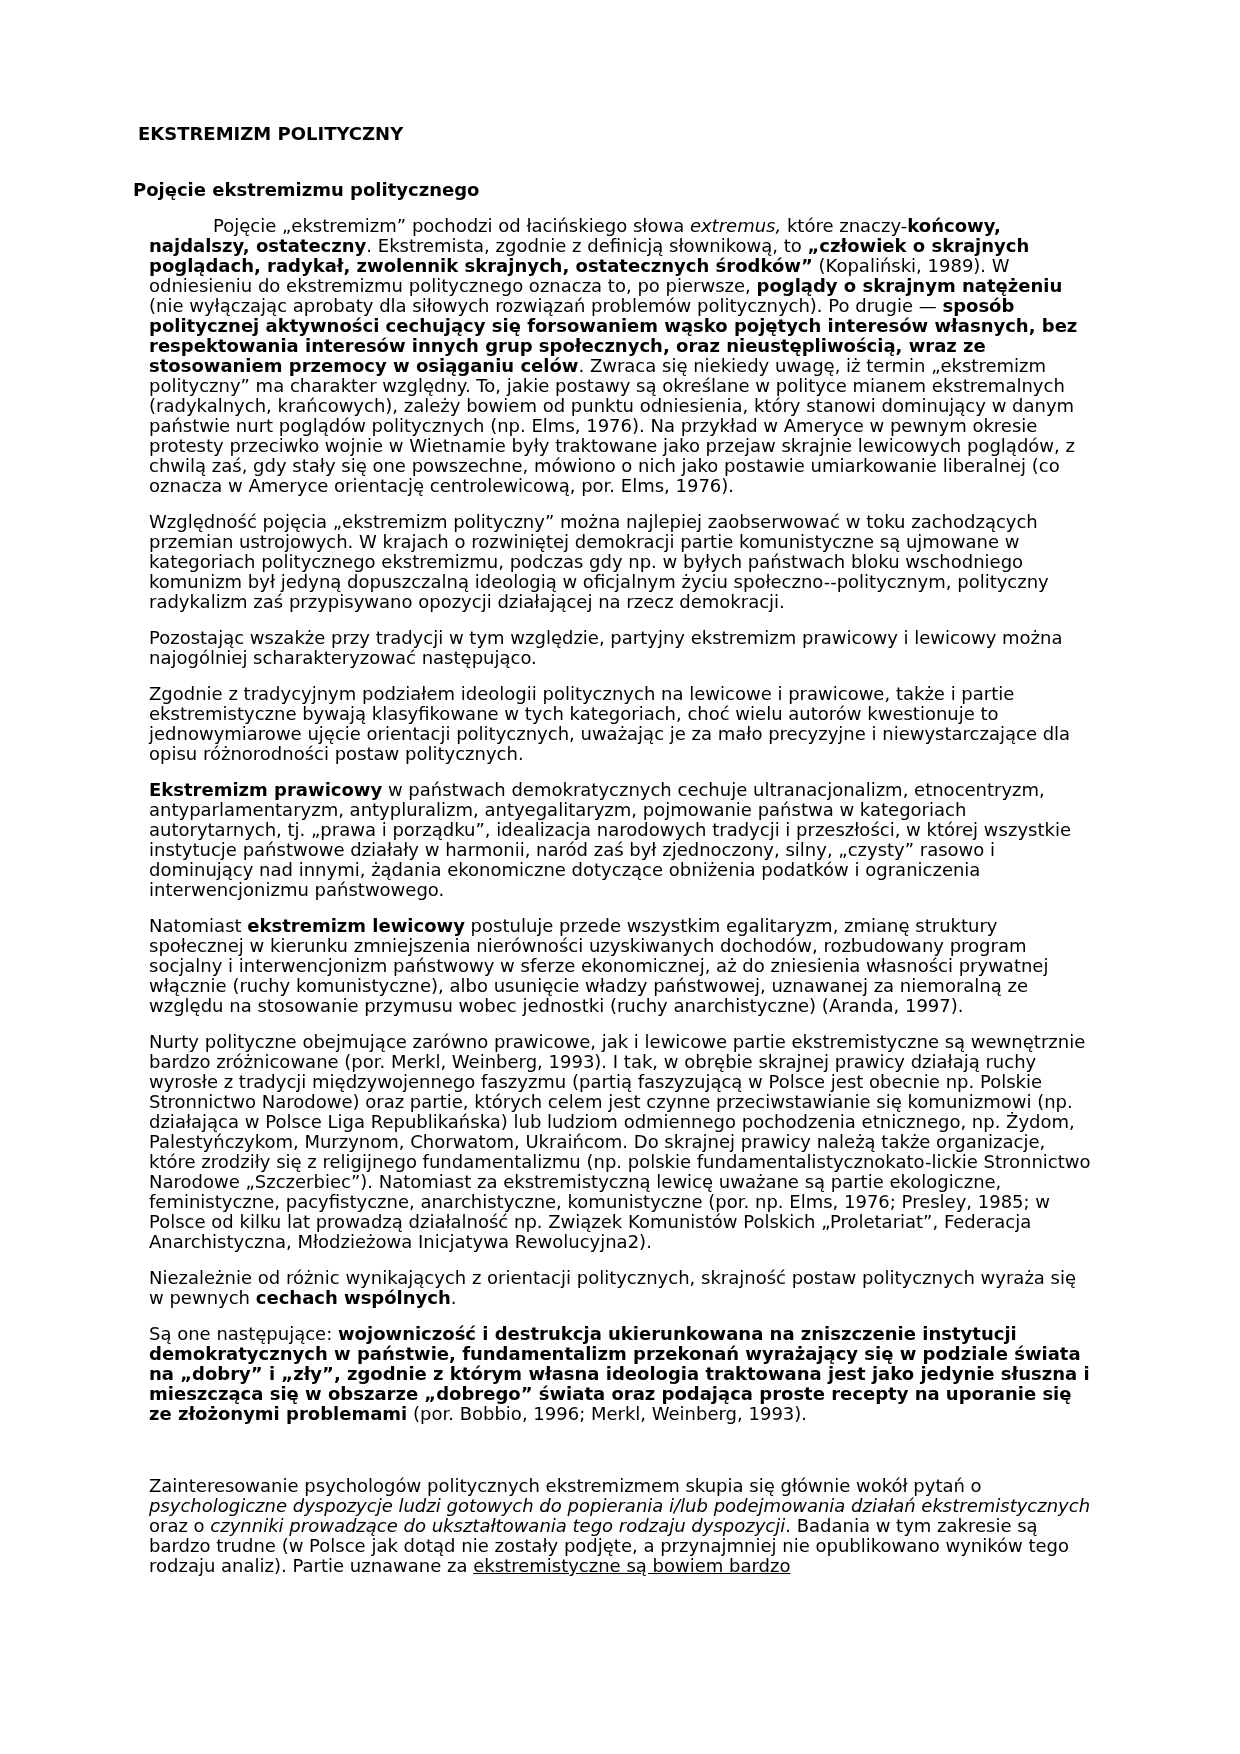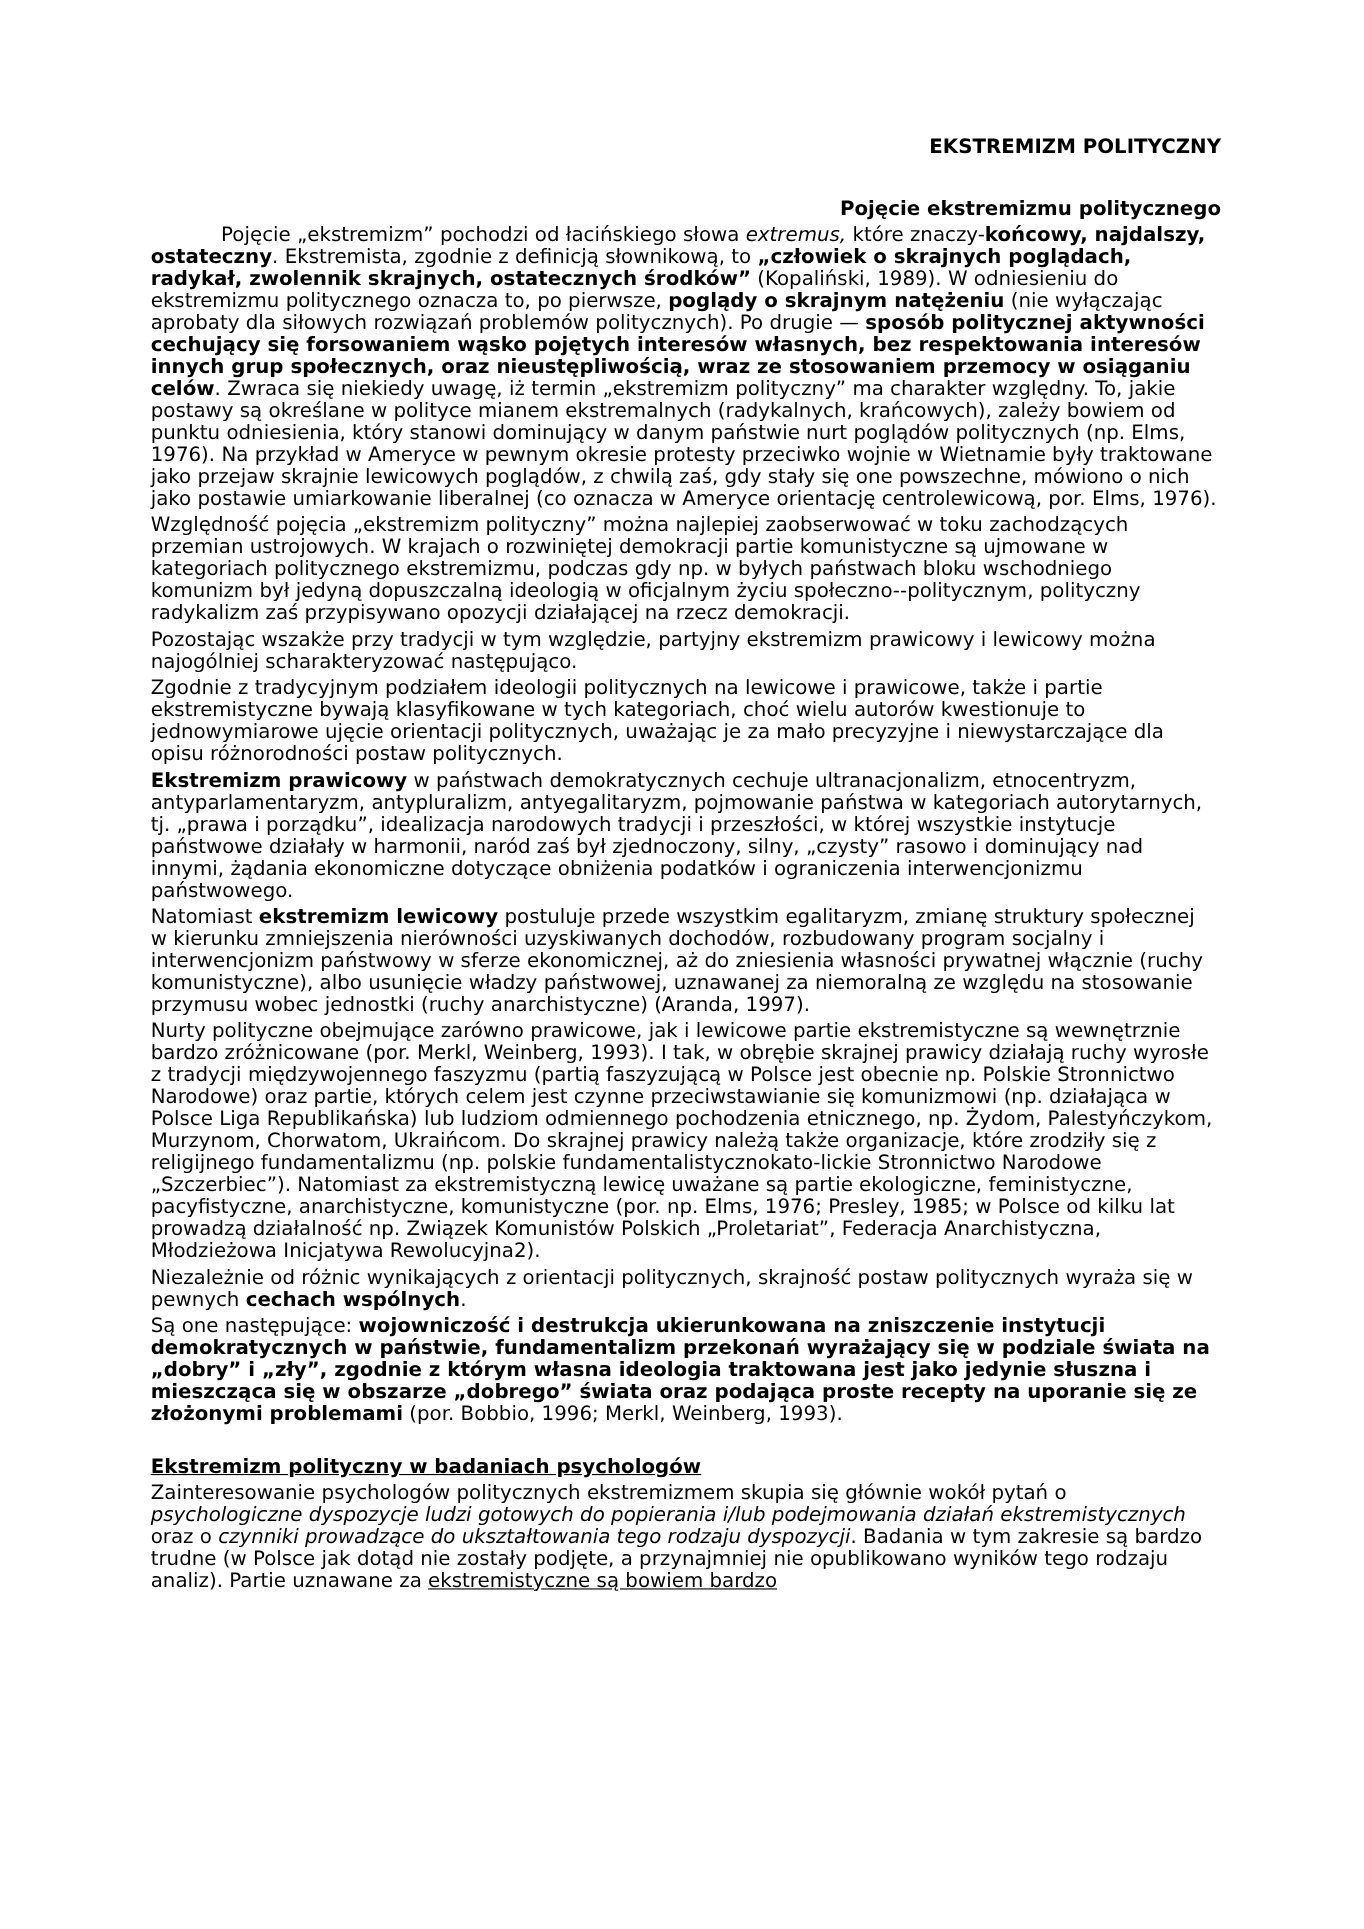--- a/index.html
+++ b/index.html
@@ -1,30 +1,30 @@
 <!DOCTYPE html>
 <html><head>
 <meta charset="utf-8">
 <style>
-  * { margin: 0; padding: 0; box-sizing: border-box; text-align: right; }
+  * { margin: 0; padding: 0; box-sizing: border-box; }
   html, body { background: #ffffff; }
   body {
     width: 1240px;
     height: 1754px;
     font-family: "DejaVu Sans", sans-serif;
     font-size: 18px;
     line-height: 20px;
     color: #000000;
     overflow: hidden;
   }
   .page { padding: 124px 130px 40px 133px; }
   .doc-header { }
   .title { font-weight: bold; padding-left: 5px; }
   .subtitle { font-weight: bold; margin-top: 36px; }
-  .para { margin: 4px; text-align: left; }
+  .para { margin: 16px; text-align: left; }
   .para.indent { text-indent: 64px; }
   .para.spacer { height: 20px; }
   .b { font-weight: bold; }
   .i { font-style: italic; }
   .u { text-decoration: underline; }
 </style>
 </head>
 <body>
 
 <div class="page">
@@ -36,16 +36,15 @@
       <p class="para indent"><span>Pojęcie „ekstremizm” pochodzi od łacińskiego słowa </span><span class="i">extremus,</span><span> które znaczy-</span><span class="b">końcowy, najdalszy, ostateczny</span><span>. Ekstremista, zgodnie z definicją słownikową, to </span><span class="b">„człowiek o skrajnych poglądach, radykał, zwolennik skrajnych, ostatecznych środków”</span><span> (Kopaliński, 1989). W odniesieniu do ekstremizmu politycznego oznacza to, po pierwsze, </span><span class="b">poglądy o skrajnym natężeniu</span><span> (nie wyłączając aprobaty dla siłowych rozwiązań problemów politycznych). Po drugie — </span><span class="b">sposób politycznej aktywności cechujący się forsowaniem wąsko pojętych interesów własnych, bez respektowania interesów innych grup społecznych, oraz nieustępliwością, wraz ze stosowaniem przemocy w osiąganiu celów</span><span>. Zwraca się niekiedy uwagę, iż termin „ekstremizm polityczny” ma charakter względny. To, jakie postawy są określane w polityce mianem ekstremalnych (radykalnych, krańcowych), zależy bowiem od punktu odniesienia, który stanowi dominujący w danym państwie nurt poglądów politycznych (np. Elms, 1976). Na przykład w Ameryce w pewnym okresie protesty przeciwko wojnie w Wietnamie były traktowane jako przejaw skrajnie lewicowych poglądów, z chwilą zaś, gdy stały się one powszechne, mówiono o nich jako postawie umiarkowanie liberalnej (co oznacza w Ameryce orientację centrolewicową, por. Elms, 1976).</span></p>
       <p class="para"><span>Względność pojęcia „ekstremizm polityczny” można najlepiej zaobserwować w toku zachodzących przemian ustrojowych. W krajach o rozwiniętej demokracji partie komunistyczne są ujmowane w kategoriach politycznego ekstremizmu, podczas gdy np. w byłych państwach bloku wschodniego komunizm był jedyną dopuszczalną ideologią w oficjalnym życiu społeczno--politycznym, polityczny radykalizm zaś przypisywano opozycji działającej na rzecz demokracji.</span></p>
       <p class="para"><span>Pozostając wszakże przy tradycji w tym względzie, partyjny ekstremizm prawicowy i lewicowy można najogólniej scharakteryzować następująco.</span></p>
       <p class="para"><span>Zgodnie z tradycyjnym podziałem ideologii politycznych na lewicowe i prawicowe, także i partie ekstremistyczne bywają klasyfikowane w tych kategoriach, choć wielu autorów kwestionuje to jednowymiarowe ujęcie orientacji politycznych, uważając je za mało precyzyjne i niewystarczające dla opisu różnorodności postaw politycznych.</span></p>
       <p class="para"><span class="b">Ekstremizm prawicowy</span><span> w państwach demokratycznych cechuje ultranacjonalizm, etnocentryzm, antyparlamentaryzm, antypluralizm, antyegalitaryzm, pojmowanie państwa w kategoriach autorytarnych, tj. „prawa i porządku”, idealizacja narodowych tradycji i przeszłości, w której wszystkie instytucje państwowe działały w harmonii, naród zaś był zjednoczony, silny, „czysty” rasowo i dominujący nad innymi, żądania ekonomiczne dotyczące obniżenia podatków i ograniczenia interwencjonizmu państwowego.</span></p>
       <p class="para"><span>Natomiast </span><span class="b">ekstremizm lewicowy</span><span> postuluje przede wszystkim egalitaryzm, zmianę struktury społecznej w kierunku zmniejszenia nierówności uzyskiwanych dochodów, rozbudowany program socjalny i interwencjonizm państwowy w sferze ekonomicznej, aż do zniesienia własności prywatnej włącznie (ruchy komunistyczne), albo usunięcie władzy państwowej, uznawanej za niemoralną ze względu na stosowanie przymusu wobec jednostki (ruchy anarchistyczne) (Aranda, 1997).</span></p>
       <p class="para"><span>Nurty polityczne obejmujące zarówno prawicowe, jak i lewicowe partie ekstremistyczne są wewnętrznie bardzo zróżnicowane (por. Merkl, Weinberg, 1993). I tak, w obrębie skrajnej prawicy działają ruchy wyrosłe z tradycji międzywojennego faszyzmu (partią faszyzującą w Polsce jest obecnie np. Polskie Stronnictwo Narodowe) oraz partie, których celem jest czynne przeciwstawianie się komunizmowi (np. działająca w Polsce Liga Republikańska) lub ludziom odmiennego pochodzenia etnicznego, np. Żydom, Palestyńczykom, Murzynom, Chorwatom, Ukraińcom. Do skrajnej prawicy należą także organizacje, które zrodziły się z religijnego fundamentalizmu (np. polskie fundamentalistycznokato-lickie Stronnictwo Narodowe „Szczerbiec”). Natomiast za ekstremistyczną lewicę uważane są partie ekologiczne, feministyczne, pacyfistyczne, anarchistyczne, komunistyczne (por. np. Elms, 1976; Presley, 1985; w Polsce od kilku lat prowadzą działalność np. Związek Komunistów Polskich „Proletariat”, Federacja Anarchistyczna, Młodzieżowa Inicjatywa Rewolucyjna2).</span></p>
       <p class="para"><span>Niezależnie od różnic wynikających z orientacji politycznych, skrajność postaw politycznych wyraża się w pewnych </span><span class="b">cechach wspólnych</span><span>.</span></p>
       <p class="para"><span>Są one następujące: </span><span class="b">wojowniczość i destrukcja ukierunkowana na zniszczenie instytucji demokratycznych w państwie, fundamentalizm przekonań wyrażający się w podziale świata na „dobry” i „zły”, zgodnie z którym własna ideologia traktowana jest jako jedynie słuszna i mieszcząca się w obszarze „dobrego” świata oraz podająca proste recepty na uporanie się ze złożonymi problemami</span><span> (por. Bobbio, 1996; Merkl, Weinberg, 1993).</span></p>
       <p class="para spacer"></p>
-      <p class="para"><span class="b u">Ekstremizm polityczny w badaniach psychologów</span></p>
       <p class="para"><span>Zainteresowanie psychologów politycznych ekstremizmem skupia się głównie wokół pytań o </span><span class="i">psychologiczne dyspozycje ludzi gotowych do popierania i/lub podejmowania działań ekstremistycznych</span><span> oraz o </span><span class="i">czynniki prowadzące do ukształtowania tego rodzaju dyspozycji</span><span>. Badania w tym zakresie są bardzo trudne (w Polsce jak dotąd nie zostały podjęte, a przynajmniej nie opublikowano wyników tego rodzaju analiz). Partie uznawane za </span><span class="u">ekstremistyczne są bowiem bardzo</span></p>
     </div>
 </div>
 
 </body></html>

